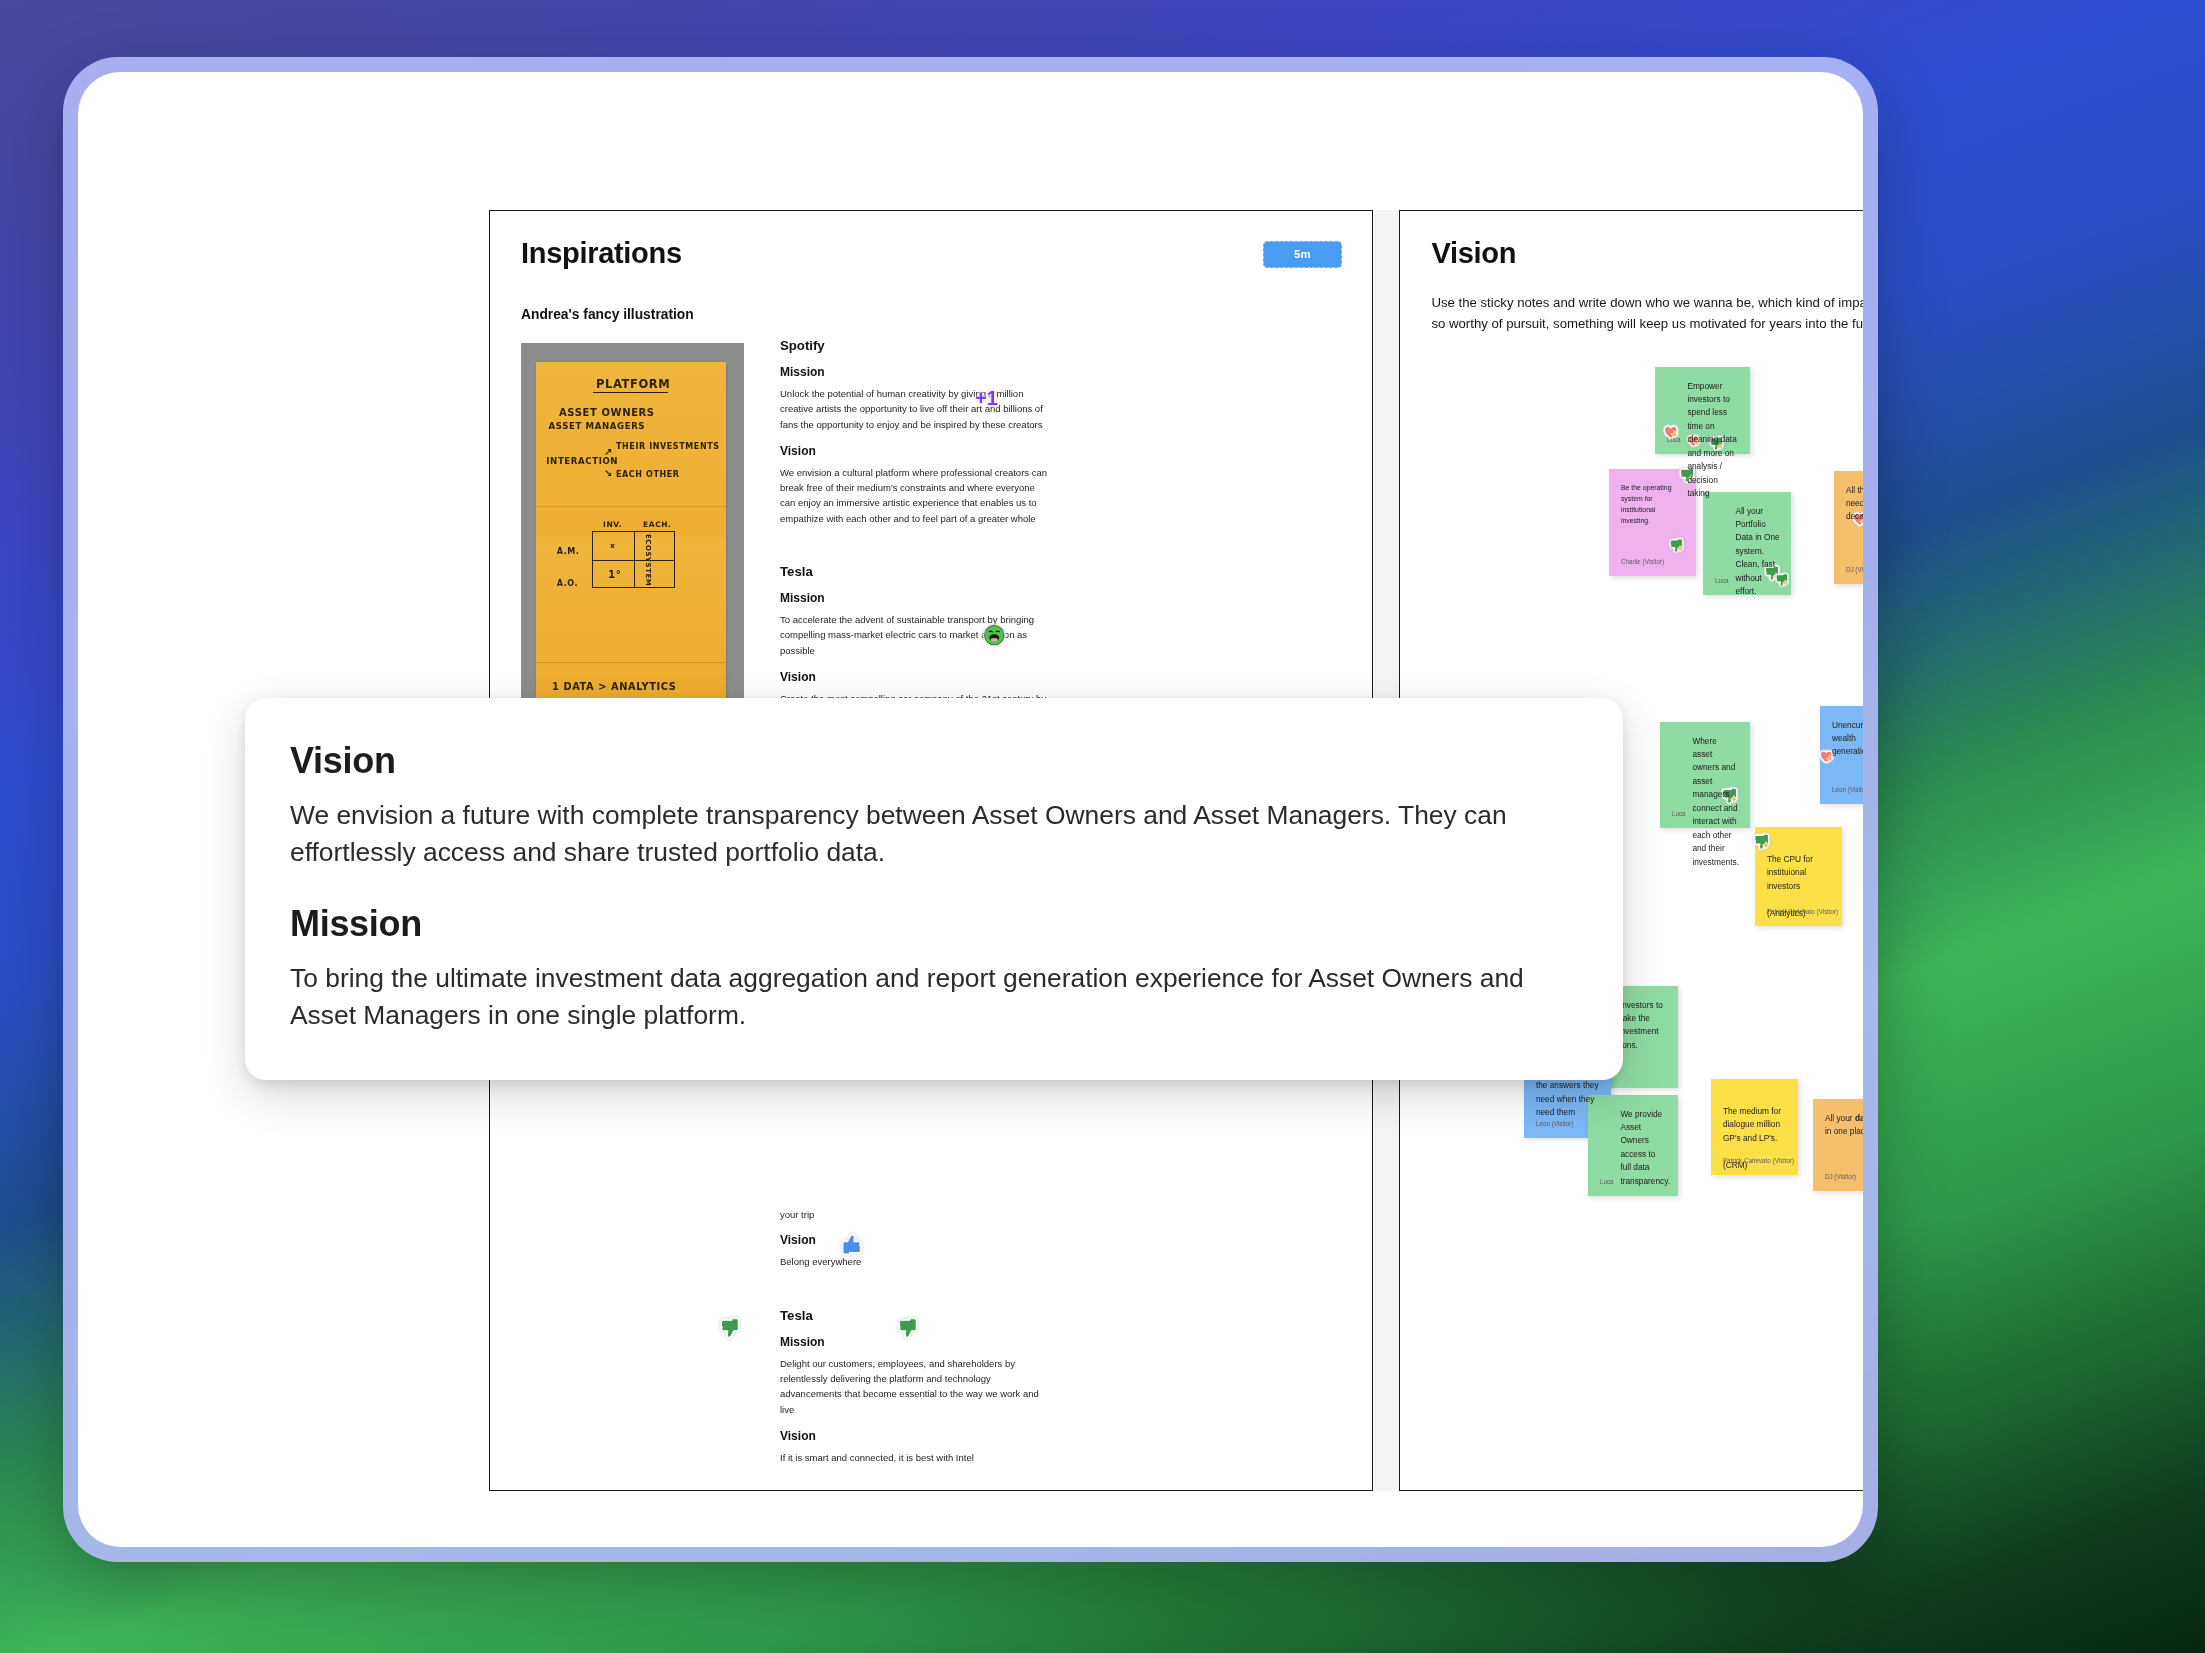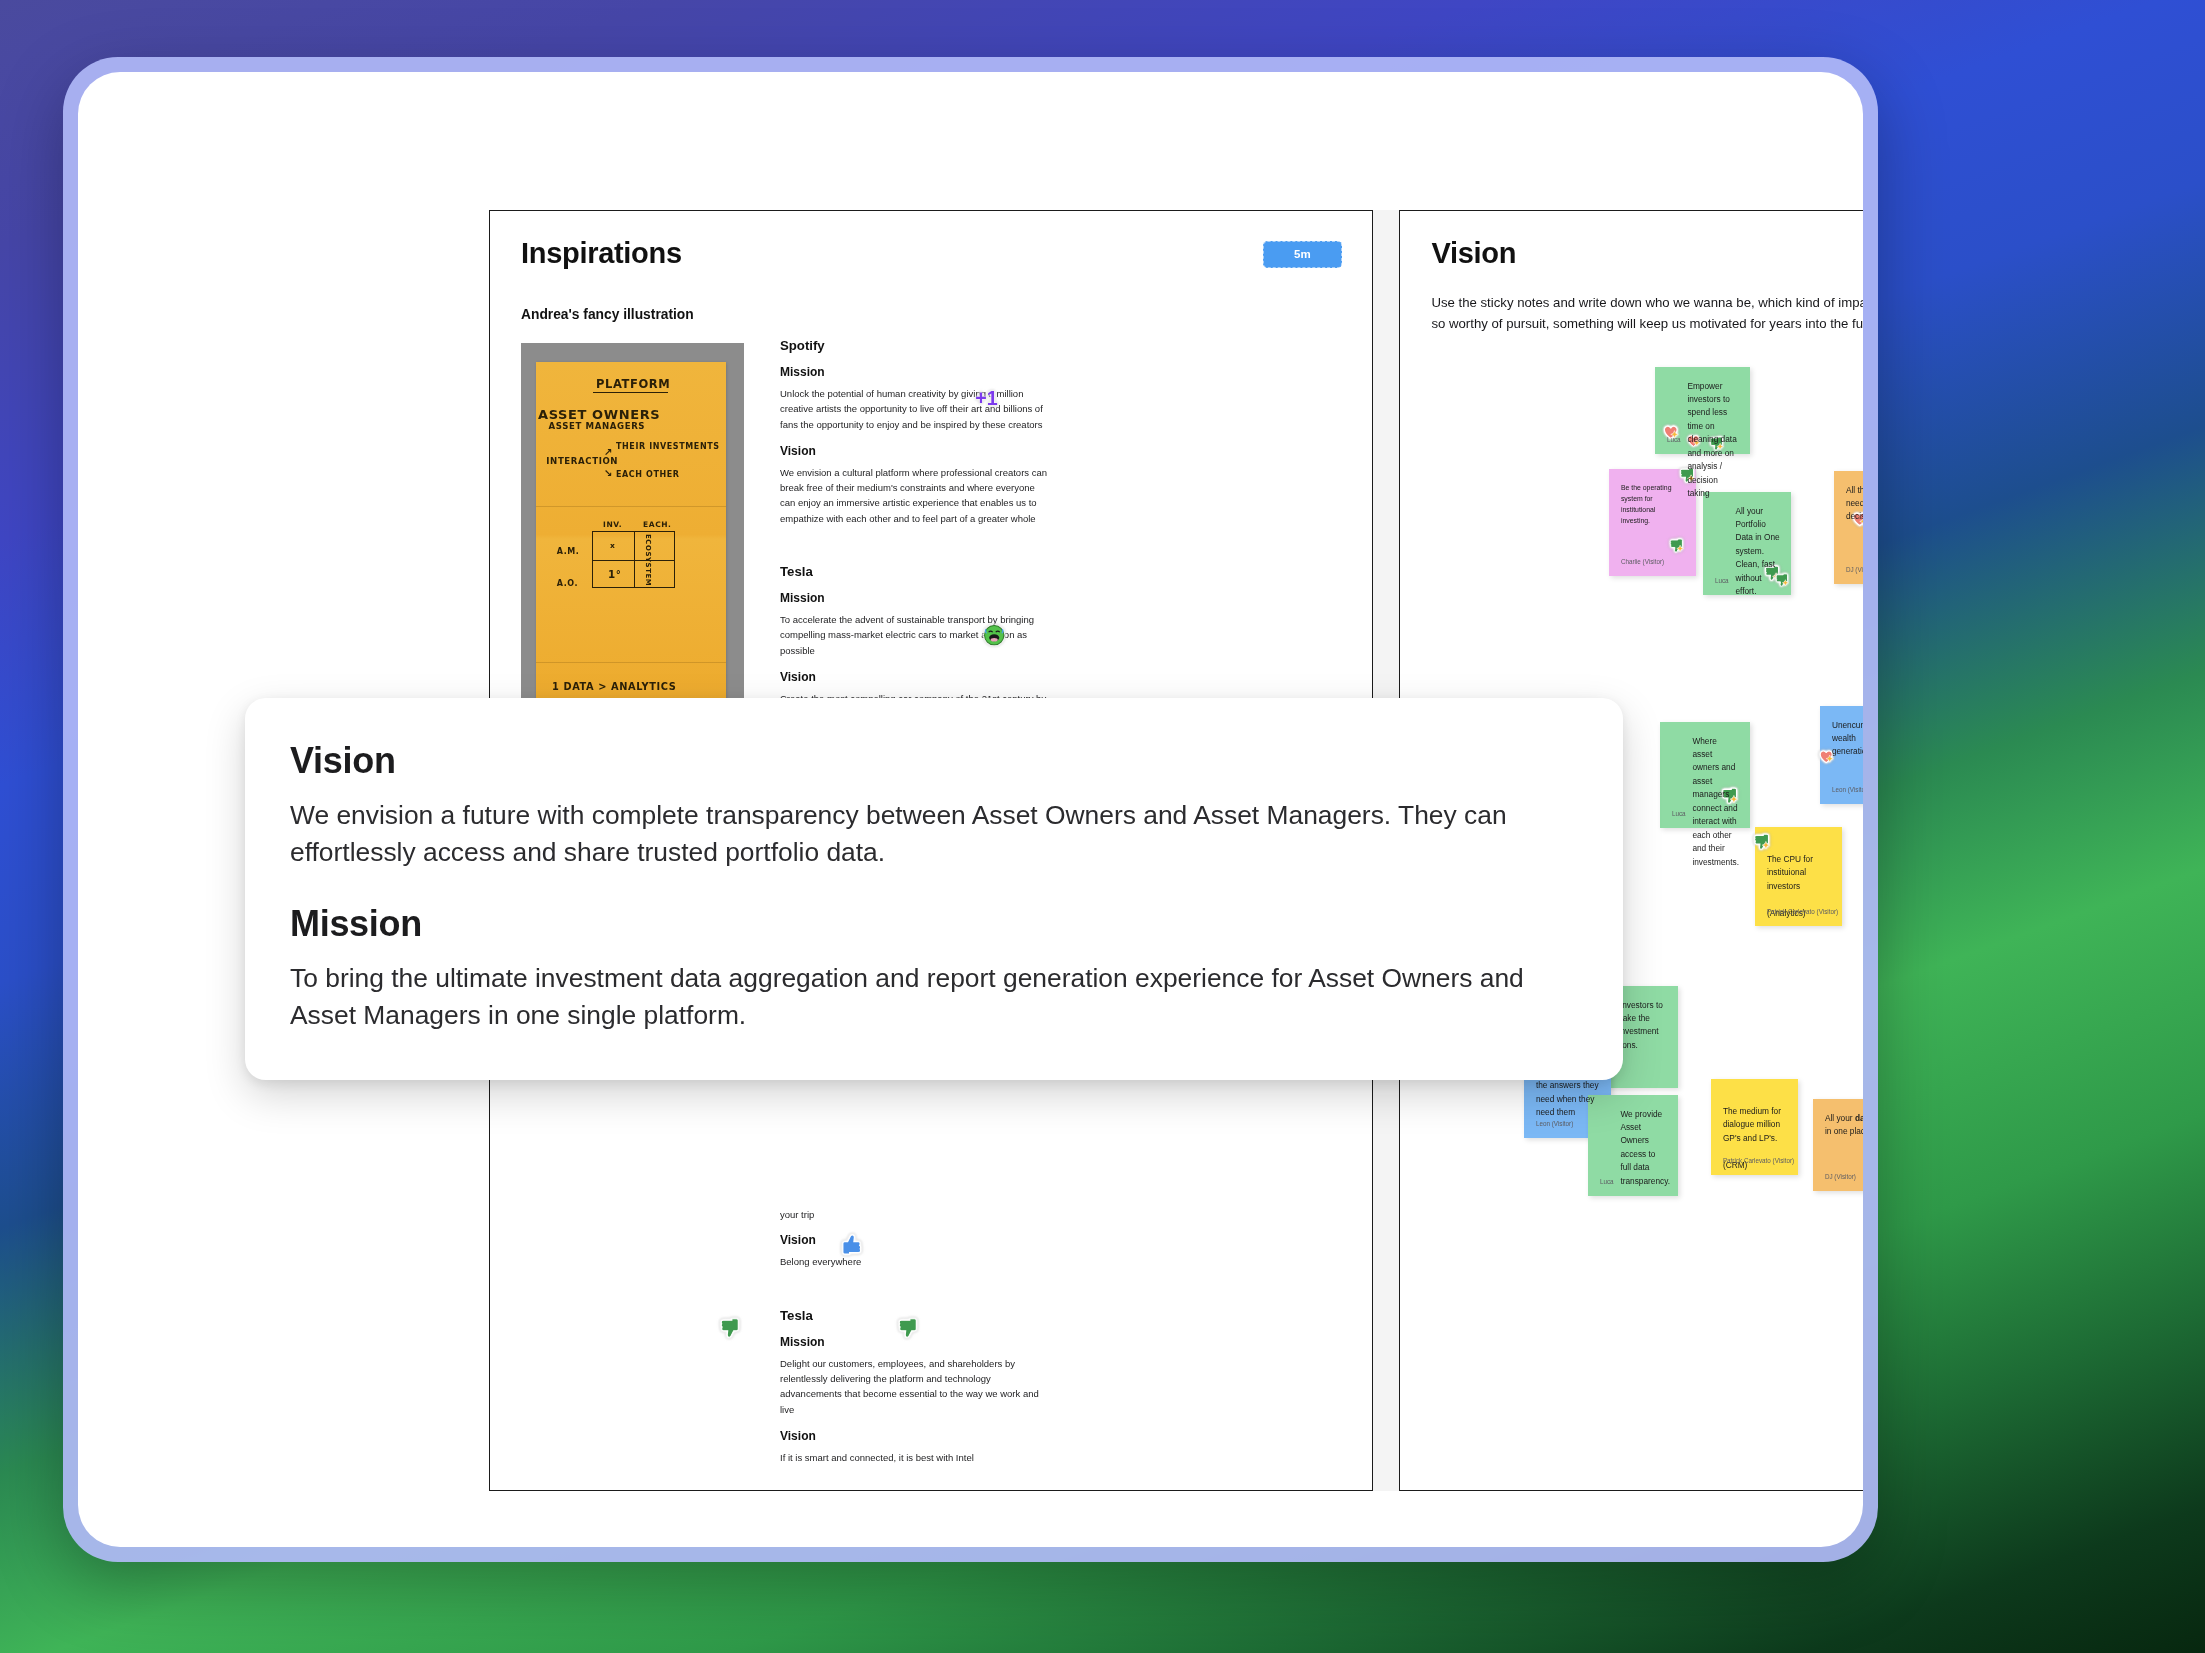--- a/index.html
+++ b/index.html
@@ -166,21 +166,21 @@
 
       <div class="left-cols">
 
         <div class="col-illu">
           <div class="photo">
             <div class="paper">
               <div class="fold" style="top:144px;"></div>
               <div class="fold" style="top:300px;"></div>
               <div class="hand" style="left:60px; top:15px; font-size:11.5px;">PLATFORM</div>
               <div style="position:absolute;left:57px;top:30px;width:75px;height:1.1px;background:#2b2008;"></div>
-              <div class="hand" style="left:2px; top:45px; font-size:13px;">ASSET OWNERS</div>
+              <div class="hand" style="left:23px; top:45px; font-size:10px;">ASSET OWNERS</div>
               <div class="hand" style="left:12.6px; top:59px; font-size:8.6px;">ASSET MANAGERS</div>
               <div class="hand" style="left:10.3px; top:94px; font-size:8.6px;">INTERACTION</div>
               <div class="hand" style="left:80px; top:80px; font-size:8px;">THEIR INVESTMENTS</div>
               <div class="hand" style="left:80px; top:108px; font-size:8px;">EACH OTHER</div>
               <div class="hand" style="left:68px; top:84px; font-size:10.3px;">↗</div>
               <div class="hand" style="left:68px; top:105px; font-size:10.3px;">↘</div>
 
               <div class="hand" style="left:67px; top:158px; font-size:7.5px;">INV.</div>
               <div class="hand" style="left:107px; top:158px; font-size:7.5px;">EACH.</div>
               <div class="hand" style="left:20.7px; top:185px; font-size:8px;">A.M.</div>

